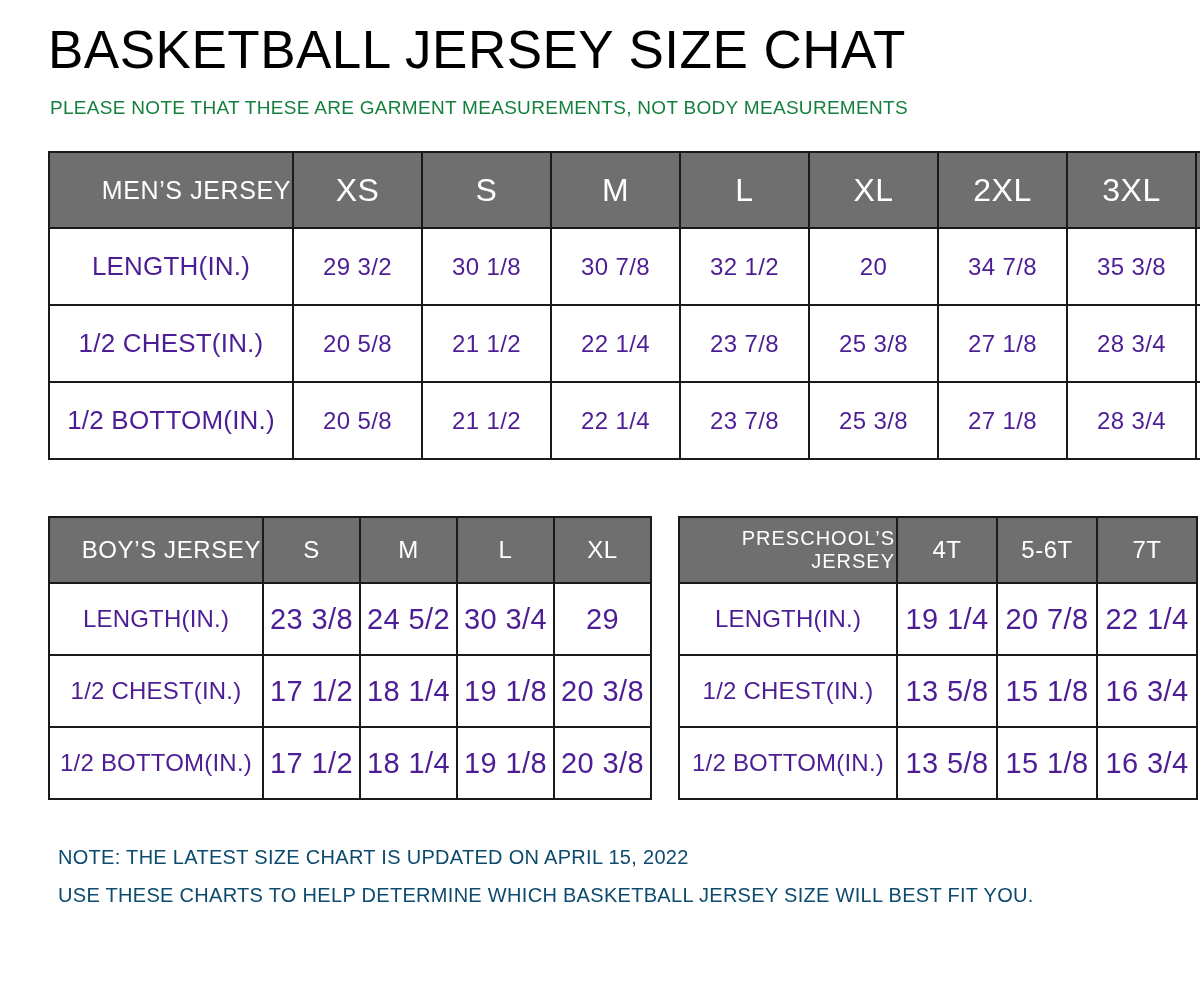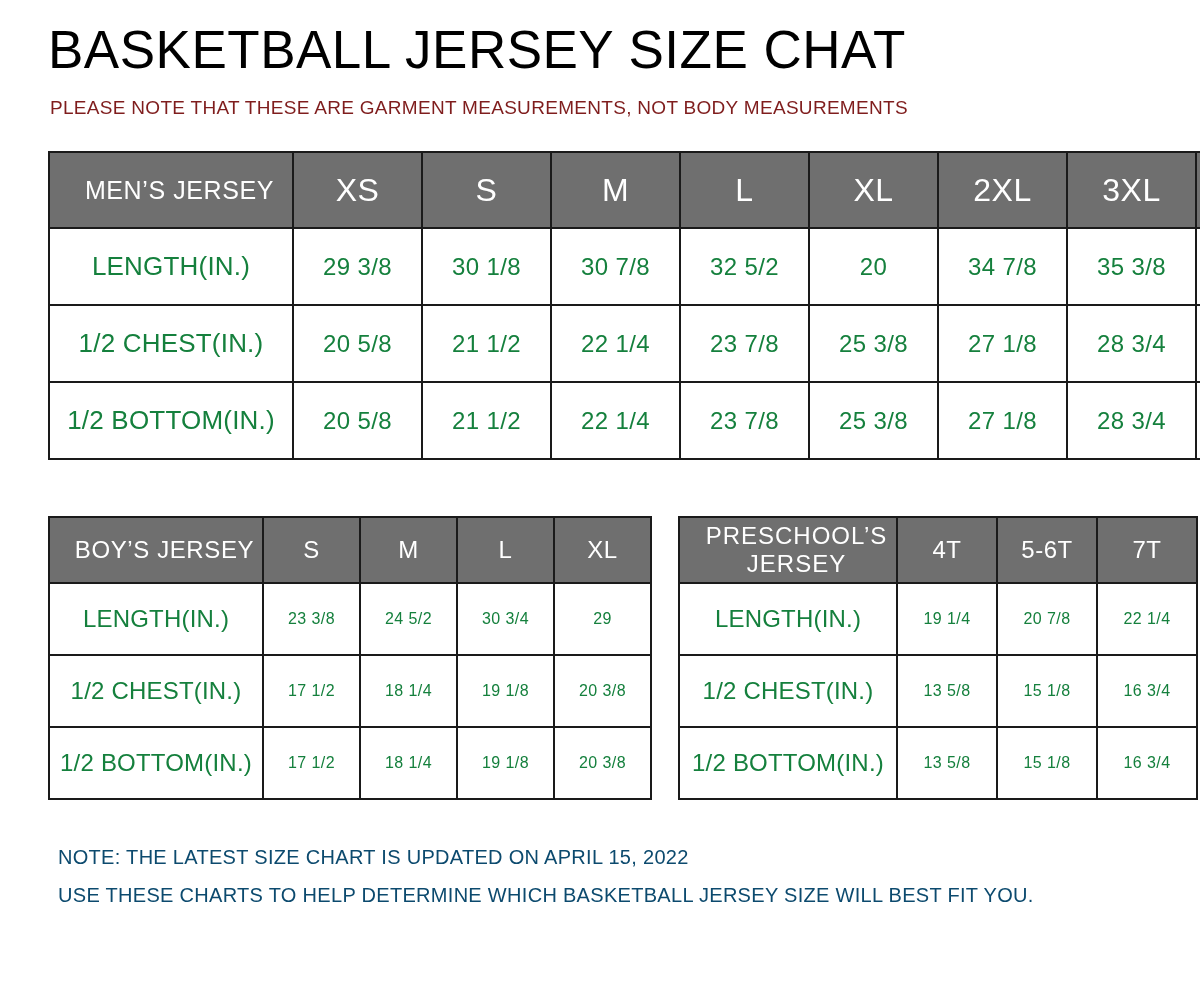--- a/index.html
+++ b/index.html
@@ -24,21 +24,21 @@
   }
   .title {
     font-size: 53px;
     font-weight: normal;
     letter-spacing: 0.5px;
     margin: 22px 0 0 24px;
     line-height: 1.05;
     white-space: nowrap;
   }
   .note-top {
-    color: #7f1d1d;
+    color: #15803d;
     font-size: 19px;
     font-weight: 500;
     letter-spacing: 0.3px;
     line-height: 1.45;
     margin: 16px 0 0 26px;
     max-width: 860px;
   }
   table {
     border-collapse: collapse;
     table-layout: fixed;
@@ -51,27 +51,27 @@
   }
   .hdr-row td {
     background: #6f6f6f;
     color: #ffffff;
     font-size: 32px;
     height: 72px;
     letter-spacing: 0.5px;
   }
   .hdr-row td.rowlabel {
     font-size: 25px;
-    text-align: center;
+    text-align: right;
     padding-left: 18px;
     letter-spacing: 0.6px;
   }
   .body-row td {
     background: #ffffff;
-    color: #15803d;
+    color: #4c1d95;
     font-size: 24px;
     height: 73px;
     letter-spacing: 0.4px;
   }
   .body-row td.rowlabel {
     font-size: 26px;
     text-align: center;
     letter-spacing: 0.2px;
     padding: 0 6px;
   }
@@ -92,24 +92,24 @@
   }
   #boys-table { width: 604px; }
   #boys-table col.c0 { width: 214px; }
   #boys-table col.cx { width: 97px; }
 
   #pre-table { width: 518px; }
   #pre-table col.c0 { width: 218px; }
   #pre-table col.cx { width: 100px; }
 
   .two-up .hdr-row td { height: 62px; font-size: 24px; }
-  .two-up .body-row td { height: 68px; font-size: 16px; }
+  .two-up .body-row td { height: 68px; font-size: 29px; }
   .two-up .hdr-row td.rowlabel { font-size: 24px; }
   .two-up .body-row td.rowlabel { font-size: 24px; }
-  #pre-table .hdr-row td.rowlabel { font-size: 24px; letter-spacing: 1px; margin-left: 8px; }
+  #pre-table .hdr-row td.rowlabel { font-size: 20px; letter-spacing: 1px; margin-left: 8px; }
 
   .footer {
     margin: 38px 0 0 34px;
     color: #0c4a6e;
     font-size: 20px;
     font-weight: 500;
     letter-spacing: 0.3px;
     line-height: 1.9;
   }
 </style>
@@ -141,24 +141,24 @@
         <td>S</td>
         <td>M</td>
         <td>L</td>
         <td>XL</td>
         <td>2XL</td>
         <td>3XL</td>
         <td>4XL</td>
       </tr>
       <tr class="body-row">
         <td class="rowlabel">LENGTH(IN.)</td>
-        <td>29  3/8</td>
+        <td>29  3/2</td>
         <td>30  1/8</td>
         <td>30  7/8</td>
-        <td>32  5/2</td>
+        <td>32  1/2</td>
         <td>20</td>
         <td>34  7/8</td>
         <td>35  3/8</td>
         <td>36  3/8</td>
       </tr>
       <tr class="body-row">
         <td class="rowlabel">1/2  CHEST(IN.)</td>
         <td>20  5/8</td>
         <td>21  1/2</td>
         <td>22  1/4</td>

